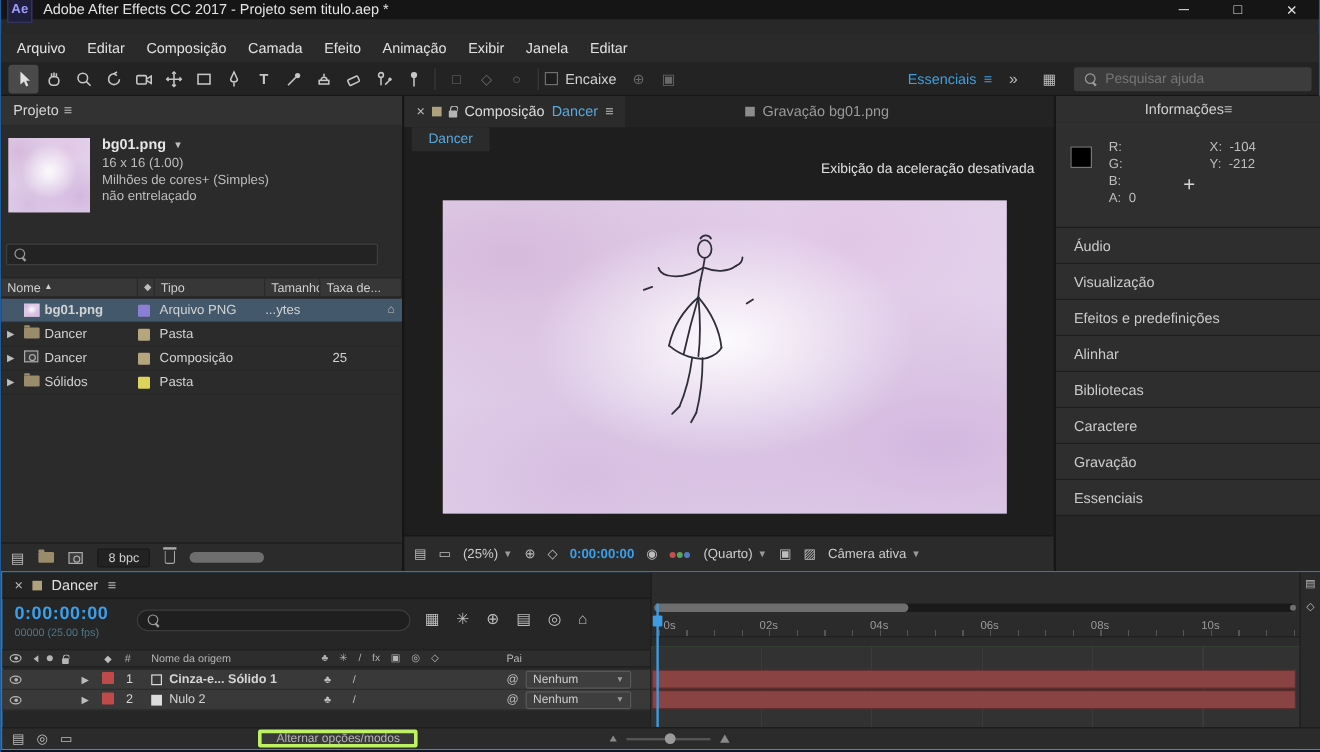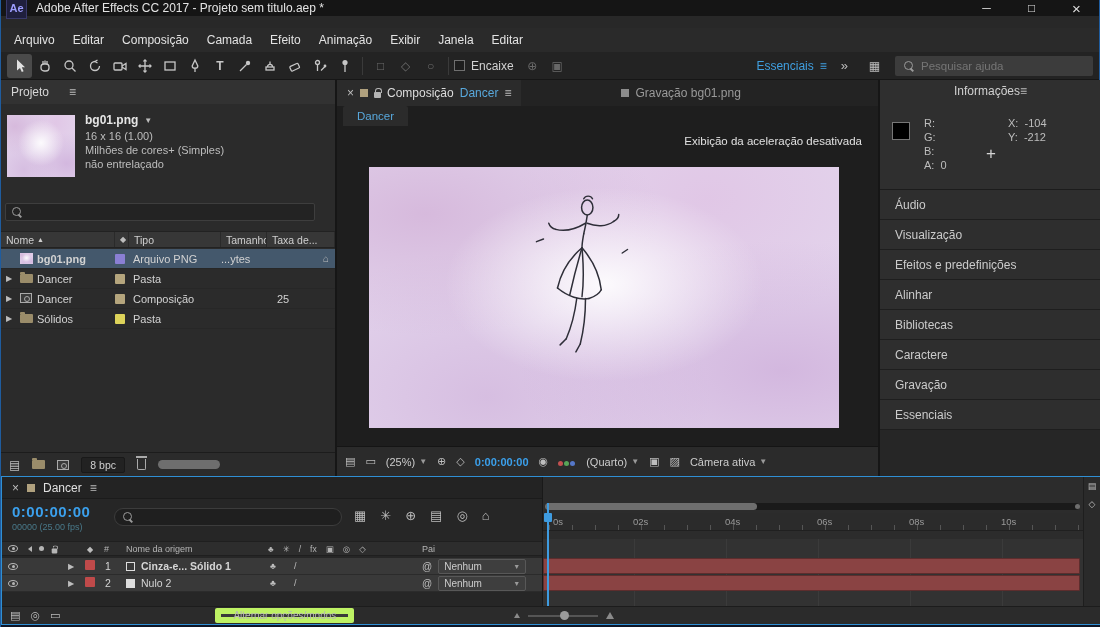--- a/index.html
+++ b/index.html
@@ -26,21 +26,21 @@
 .checkbox{width:11px;height:11px;background:#1d1d1d;border:1px solid #6f6f6f;display:inline-block;flex:none}
 .help-search{display:flex;align-items:center;gap:6px;background:#3c3c3c;border-radius:2px;height:20px;padding:0 8px;width:198px;flex:none}
 .help-search input{background:transparent;border:none;outline:none;color:#ccc;font-size:11.5px;width:155px;font-family:inherit}
 .mag{position:relative;width:12px;height:12px;display:inline-block;flex:none}
 .mag::before{content:"";position:absolute;width:7px;height:7px;border:1.4px solid #9a9a9a;border-radius:50%;left:1px;top:1px}
 .mag::after{content:"";position:absolute;width:4px;height:1.6px;background:#9a9a9a;transform:rotate(45deg);left:7px;top:9px}
 
 .main{position:absolute;left:0;top:80px;width:100%;height:396px;background:#161616}
 
 .project{position:absolute;left:0;top:0;width:334px;height:100%;background:#2b2b2b}
-.p-tabrow{height:24px;display:flex;align-items:center;gap:20px;padding:0 10px;color:#d6d6d6;background:#323232}
+.p-tabrow{height:24px;display:flex;align-items:center;gap:4px;padding:0 10px;color:#d6d6d6;background:#323232}
 .watercolor{background:
  radial-gradient(ellipse at 50% 45%, rgba(255,255,255,.9) 0%, rgba(255,255,255,0) 48%),
  radial-gradient(ellipse at 12% 18%, rgba(206,168,210,.6) 0%, rgba(206,168,210,0) 40%),
  radial-gradient(ellipse at 88% 78%, rgba(198,160,212,.55) 0%, rgba(198,160,212,0) 45%),
  radial-gradient(ellipse at 72% 12%, rgba(222,186,224,.5) 0%, rgba(222,186,224,0) 40%),
  radial-gradient(ellipse at 25% 88%, rgba(204,172,216,.55) 0%, rgba(204,172,216,0) 45%),
  #e3d4ec}
 .p-search{position:absolute;left:4px;top:123px;width:310px;height:18px;background:#232323;border:1px solid #3e3e3e;border-radius:2px;display:flex;align-items:center;gap:6px;padding:0 5px}
 .p-thead{position:absolute;left:0;top:151px;width:334px;height:17px;background:#373737;border-top:1px solid #222;border-bottom:1px solid #222;display:grid;grid-template-columns:114px 14px 92px 46px auto;font-size:10.5px;color:#cfcfcf}
 .p-thead>div{display:flex;align-items:center;padding-left:5px;border-right:1px solid #2a2a2a;overflow:hidden;white-space:nowrap}
@@ -94,21 +94,21 @@
 .dd{display:flex;align-items:center;justify-content:space-between;padding:0 5px;height:15px;background:#3e3e3e;border:1px solid #585858;border-radius:2px;font-size:10px;color:#ccc;width:88px}
 .solid-icon{width:9px;height:9px;border:1px solid #ddd;display:inline-block}
 .null-icon{width:9px;height:9px;background:#ddd;display:inline-block}
 .graph{position:absolute;left:540px;top:0;width:541px;height:147px;background:#2c2c2c;border-left:1px solid #191919}
 .tl-ruler{position:absolute;left:0;top:36px;width:100%;height:18px;background:#2b2b2b;border-bottom:1px solid #202020}
 .tick-label{position:absolute;top:3px;font-size:9.5px;color:#9a9a9a}
 .minor-ticks{position:absolute;left:6px;bottom:0;width:100%;height:5px;background:repeating-linear-gradient(90deg,#555 0 1px,transparent 1px 23px)}
 .rows-bg{position:absolute;left:0;top:62px;width:100%;height:68px;background:#323232;background-image:repeating-linear-gradient(90deg,transparent 0 91px,#3b3b3b 91px 92px)}
 .layer-bar{position:absolute;left:0;width:537px;height:16px;background:#8a4343;border:1px solid #5d2d2d;border-radius:1px}
 .tl-bottom{position:absolute;left:0;bottom:0;width:1098px;height:18px;background:#2b2b2b;border-top:1px solid #1c1c1c;display:flex;align-items:center;padding:0 8px;gap:10px}
-.modes-btn{background:#3a3a3a;border:6px solid #bef264;border-radius:2px;height:15px;padding:0 12px;font-size:10px;color:#b5b5b5;display:flex;align-items:center}
+.modes-btn{background:#3a3a3a;border:3px solid #bef264;border-radius:2px;height:15px;padding:0 12px;font-size:10px;color:#b5b5b5;display:flex;align-items:center}
 .mtn{width:0;height:0;border-left:4px solid transparent;border-right:4px solid transparent;border-bottom:7px solid #8a8a8a;display:inline-block}
 .mtn.small{border-left-width:3px;border-right-width:3px;border-bottom-width:5px}
 .slider-track{width:70px;height:2px;background:#555;position:relative}
 .slider-knob{position:absolute;left:32px;top:-4px;width:9px;height:9px;border-radius:50%;background:#9a9a9a}
 .rstrip{position:absolute;right:0;top:0;width:17px;height:147px;background:#2a2a2a;border-left:1px solid #1e1e1e;display:flex;flex-direction:column;align-items:center;padding-top:4px;gap:8px;font-size:9px}
 .bottomstrip{position:absolute;left:0;top:625px;width:1100px;height:2px;background:#0e1526}
 </style>
 </head>
 <body>
 

